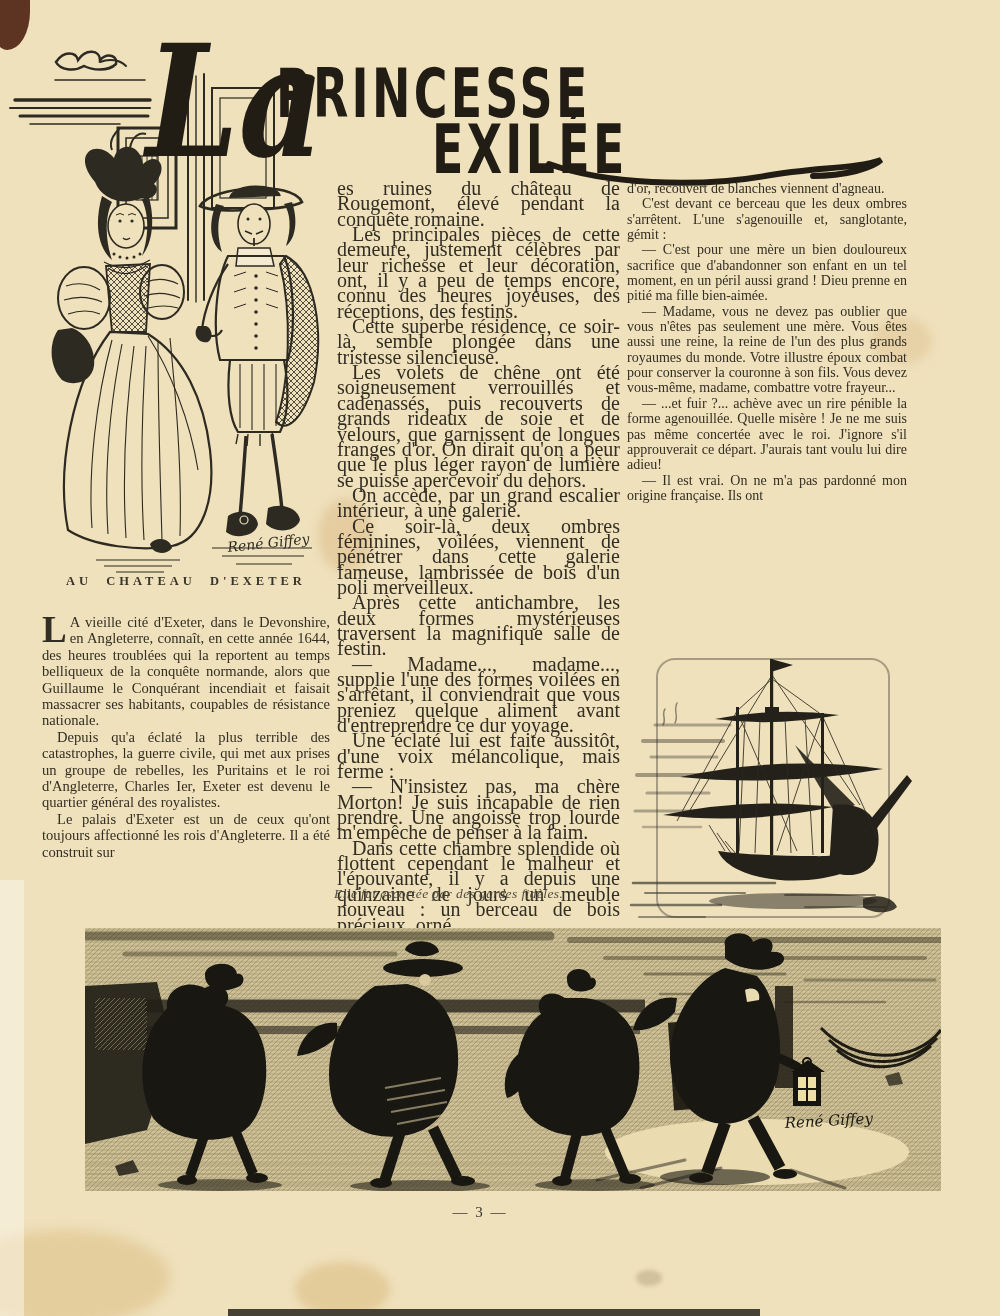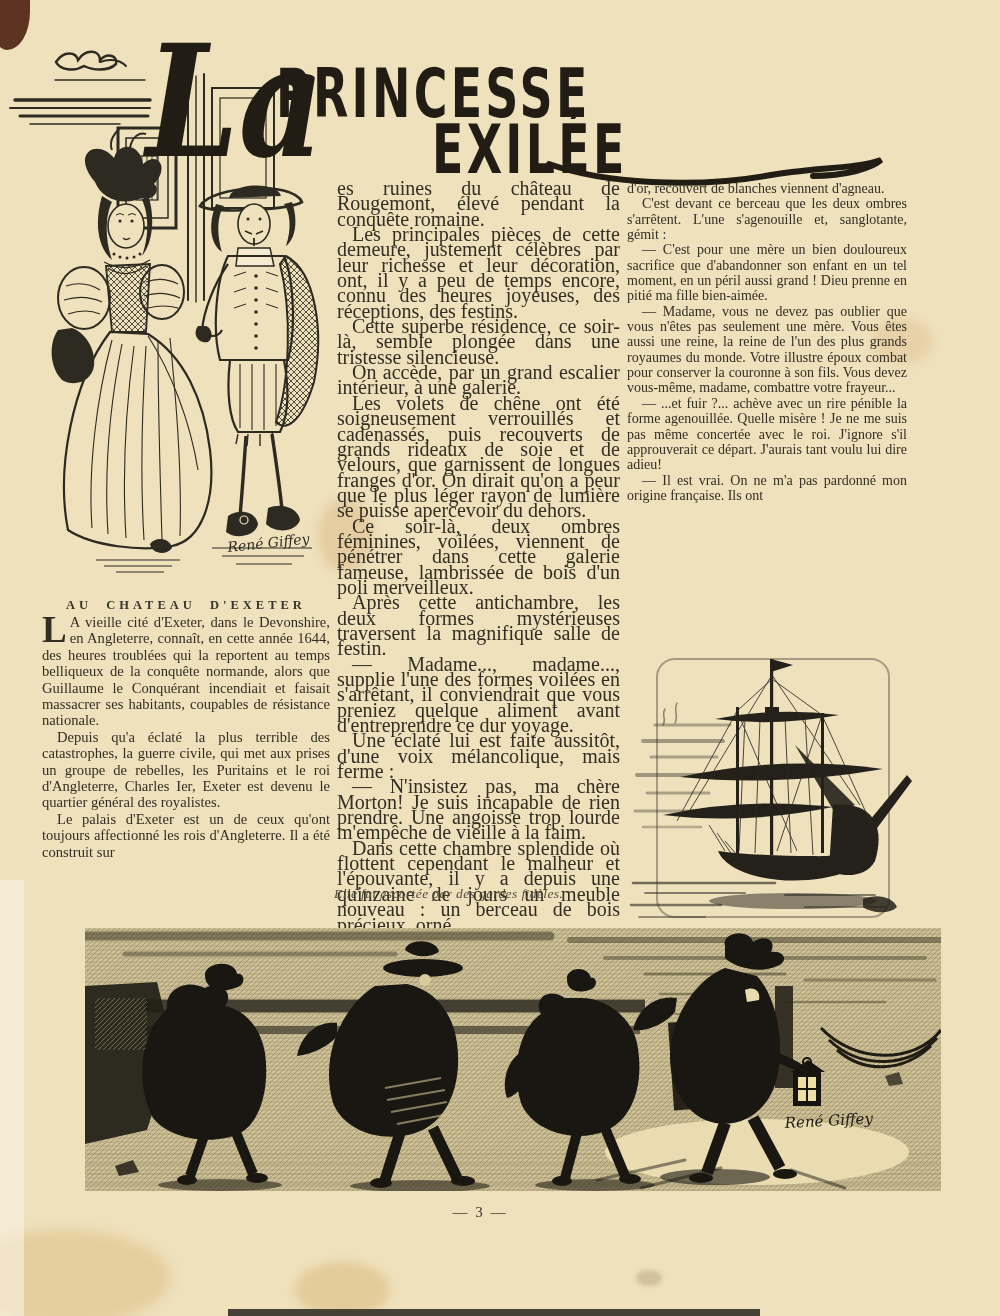--- a/index.html
+++ b/index.html
@@ -41,21 +41,21 @@
   .col p.cont{text-indent:0;}
   .col p.dc{text-indent:0;}
   .col-left{left:42px;top:614px;width:288px;font-size:14.6px;line-height:16.4px;}
   .col-mid{left:337px;top:181px;width:283px;font-size:20px;line-height:15.35px;}
   .col-right{left:627px;top:181px;width:280px;font-size:14px;line-height:15.35px;}
   .dropcap{
     float:left;font-weight:bold;font-size:37px;line-height:29px;
     padding-right:3px;margin-top:1px;
   }
   .sec-head{
-    position:absolute;left:42px;top:598px;width:288px;text-align:center;
+    position:absolute;left:42px;top:574px;width:288px;text-align:center;
     font-size:12.5px;font-weight:bold;letter-spacing:4px;word-spacing:7px;
     color:#3a352a;
   }
   .caption{
     position:absolute;left:334px;top:886px;width:290px;
     font-style:italic;font-size:13.5px;color:#514b3a;letter-spacing:.4px;
   }
   .page-num{
     position:absolute;left:0;top:1204px;width:960px;text-align:center;
     font-size:15px;letter-spacing:2px;color:#3a352a;
@@ -215,27 +215,27 @@
 <div class="col col-left">
   <p class="dc"><span class="dropcap">L</span><span>A vieille cité d'Exeter, dans le Devonshire, en Angleterre, connaît, en cette année 1644, des heures troublées qui la reportent au temps belliqueux de la conquête normande, alors que Guillaume le Conquérant incendiait et faisait massacrer ses habitants, coupables de résistance nationale.</span></p>
   <p>Depuis qu'a éclaté la plus terrible des catastrophes, la guerre civile, qui met aux prises un groupe de rebelles, les Puritains et le roi d'Angleterre, Charles Ier, Exeter est devenu le quartier général des royalistes.</p>
   <p>Le palais d'Exeter est un de ceux qu'ont toujours affectionné les rois d'Angleterre. Il a été construit sur</p>
 </div>
 
 <div class="col col-mid">
   <p class="cont">es ruines du château de Rougemont, élevé pendant la conquête romaine.</p>
   <p>Les principales pièces de cette demeure, justement célèbres par leur richesse et leur décoration, ont, il y a peu de temps encore, connu des heures joyeuses, des réceptions, des festins.</p>
   <p>Cette superbe résidence, ce soir-là, semble plongée dans une tristesse silencieuse.</p>
+  <p>Les volets de chêne ont été soigneusement verrouillés et cadenassés, puis recouverts de grands rideaux de soie et de velours, que garnissent de longues franges d'or. On dirait qu'on a peur que le plus léger rayon de lumière se puisse apercevoir du dehors.</p>
   <p>On accède, par un grand escalier intérieur, à une galerie.</p>
-  <p>Les volets de chêne ont été soigneusement verrouillés et cadenassés, puis recouverts de grands rideaux de soie et de velours, que garnissent de longues franges d'or. On dirait qu'on a peur que le plus léger rayon de lumière se puisse apercevoir du dehors.</p>
   <p>Ce soir-là, deux ombres féminines, voilées, viennent de pénétrer dans cette galerie fameuse, lambrissée de bois d'un poli merveilleux.</p>
   <p>Après cette antichambre, les deux formes mystérieuses traversent la magnifique salle de festin.</p>
   <p>— Madame..., madame..., supplie l'une des formes voilées en s'arrêtant, il conviendrait que vous preniez quelque aliment avant d'entreprendre ce dur voyage.</p>
   <p>Une éclaté lui est faite aussitôt, d'une voix mélancolique, mais ferme :</p>
-  <p>— N'insistez pas, ma chère Morton! Je suis incapable de rien prendre. Une angoisse trop lourde m'empêche de vieille à la faim.</p>
+  <p>— N'insistez pas, ma chère Morton! Je suis incapable de rien prendre. Une angoisse trop lourde m'empêche de penser à la faim.</p>
   <p>Dans cette chambre splendide où flottent cependant le malheur et l'épouvante, il y a depuis une quinzaine de jours un meuble nouveau : un berceau de bois précieux, orné</p>
 </div>
 <div class="caption">Elle fut escortée par des gardes fidèles.</div>
 
 <div class="col col-right">
   <p class="cont">d'or, recouvert de blanches viennent d'agneau.</p>
   <p>C'est devant ce berceau que les deux ombres s'arrêtent. L'une s'agenouille et, sanglotante, gémit :</p>
   <p>— C'est pour une mère un bien douloureux sacrifice que d'abandonner son enfant en un tel moment, en un péril aussi grand ! Dieu prenne en pitié ma fille bien-aimée.</p>
   <p>— Madame, vous ne devez pas oublier que vous n'êtes pas seulement une mère. Vous êtes aussi une reine, la reine de l'un des plus grands royaumes du monde. Votre illustre époux combat pour conserver la couronne à son fils. Vous devez vous-même, madame, combattre votre frayeur...</p>
   <p>— ...et fuir ?... achève avec un rire pénible la forme agenouillée. Quelle misère ! Je ne me suis pas même concertée avec le roi. J'ignore s'il approuverait ce départ. J'aurais tant voulu lui dire adieu!</p>

